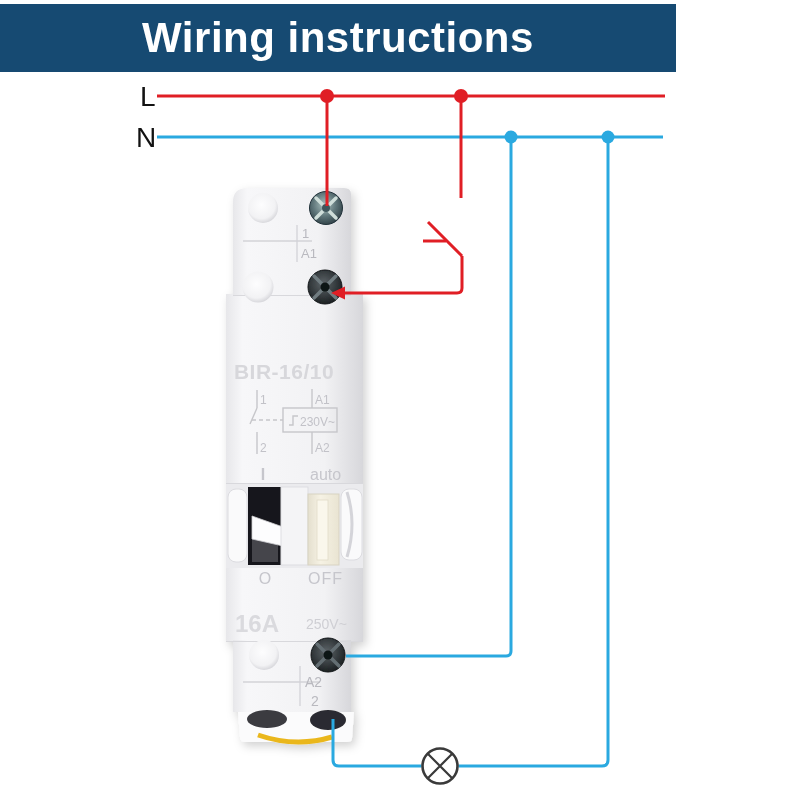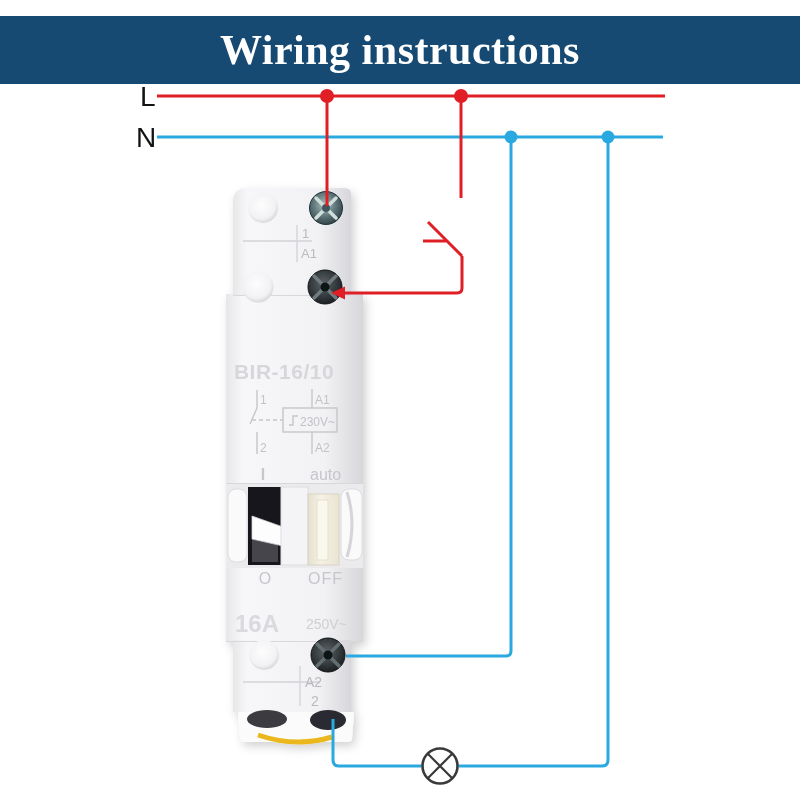--- a/index.html
+++ b/index.html
@@ -1,19 +1,19 @@
 <!DOCTYPE html>
 <html><head>
 <meta charset="utf-8">
 <style>
   html,body{margin:0;padding:0;background:#ffffff;width:800px;height:800px;overflow:hidden;
             font-family:"Liberation Sans", sans-serif;}
   .stage{position:relative;width:800px;height:800px;background:#ffffff;}
-  .header{position:absolute;left:0;top:16px;width:800px;height:68px;display:flex;
-          align-items:center;justify-content:center;font-family:Liberation Serif, serif;}
+  .header{position:absolute;left:0;top:4px;width:676px;height:68px;display:flex;
+          align-items:center;justify-content:center;}
   .header h1{margin:0;color:#ffffff;font-size:42px;font-weight:bold;letter-spacing:.5px;}
   svg{position:absolute;left:0;top:0;}
   text{font-family:"Liberation Sans", sans-serif;}
   .busLabel{font-size:28px;fill:#121212;}
   .etch{fill:#b9b9bf;font-size:13px;}
   .etchSmall{fill:#c2c2c8;font-size:12px;}
   .model{fill:#d7d7db;font-size:21px;font-weight:bold;letter-spacing:.5px;}
   .faceLabel{fill:#c6c6cc;font-size:16px;}
   .rateBig{fill:#dadade;font-size:24px;font-weight:bold;}
   .rateSmall{fill:#cfcfd4;font-size:14px;}

